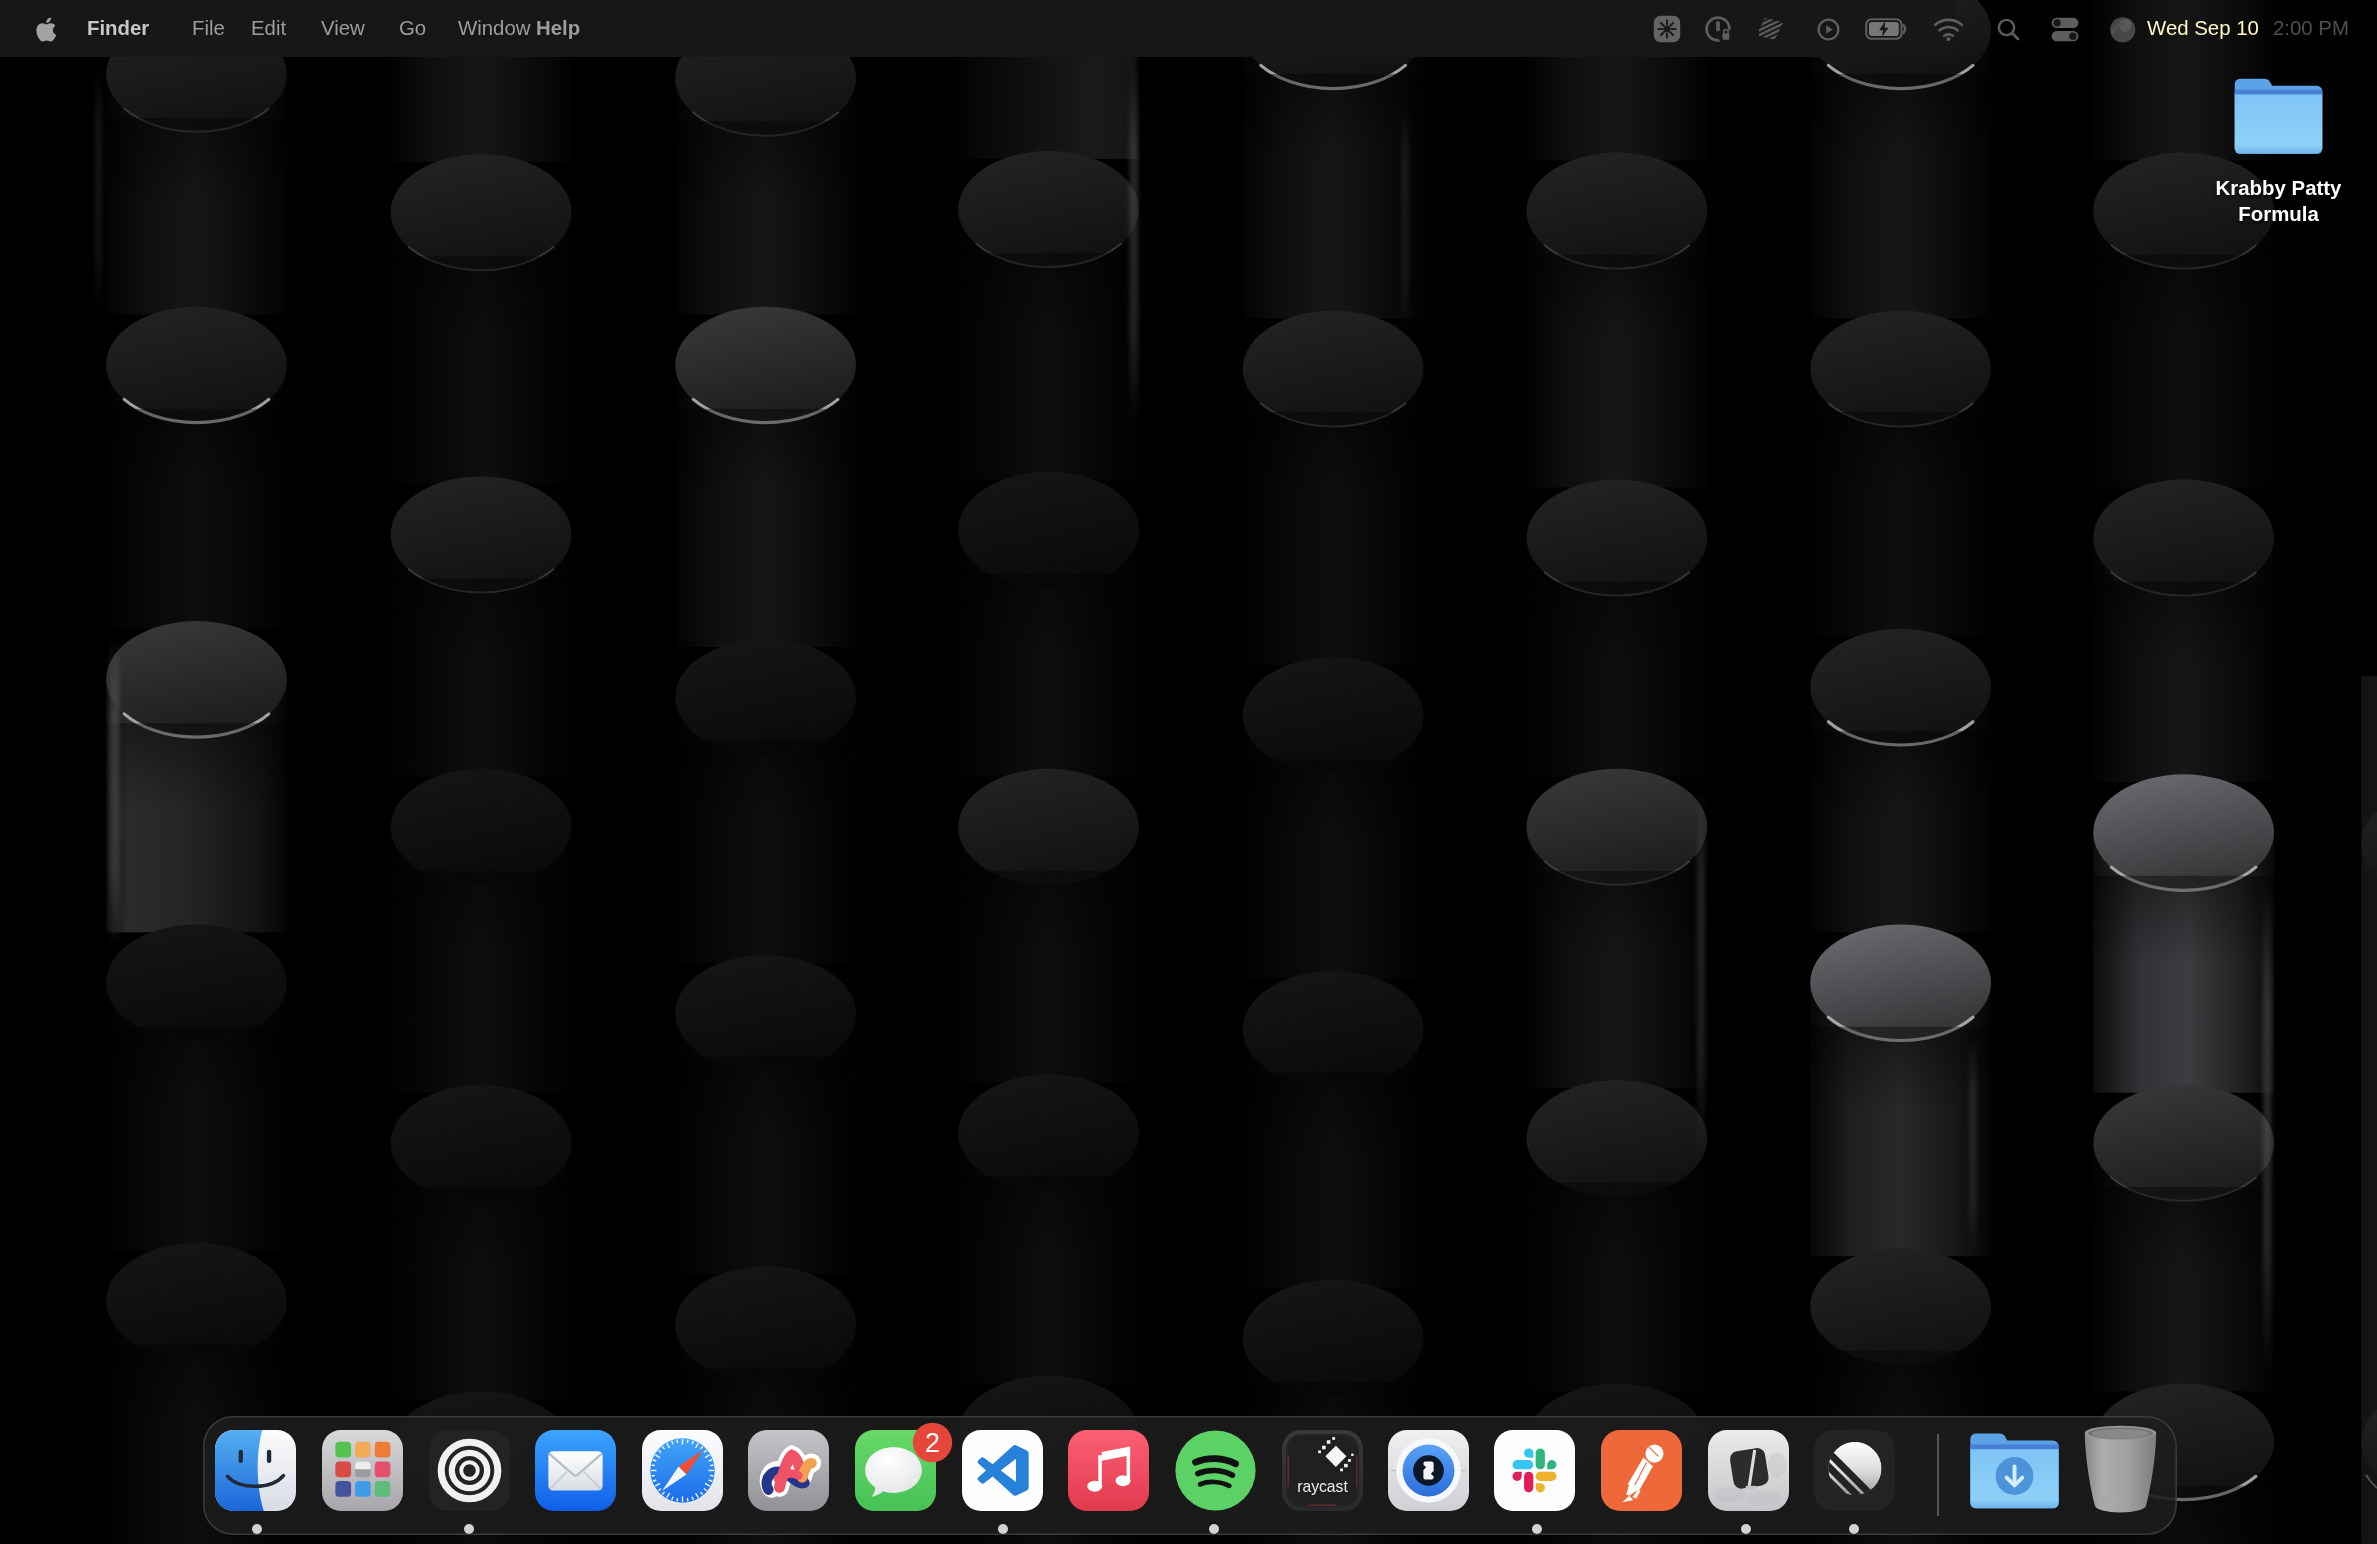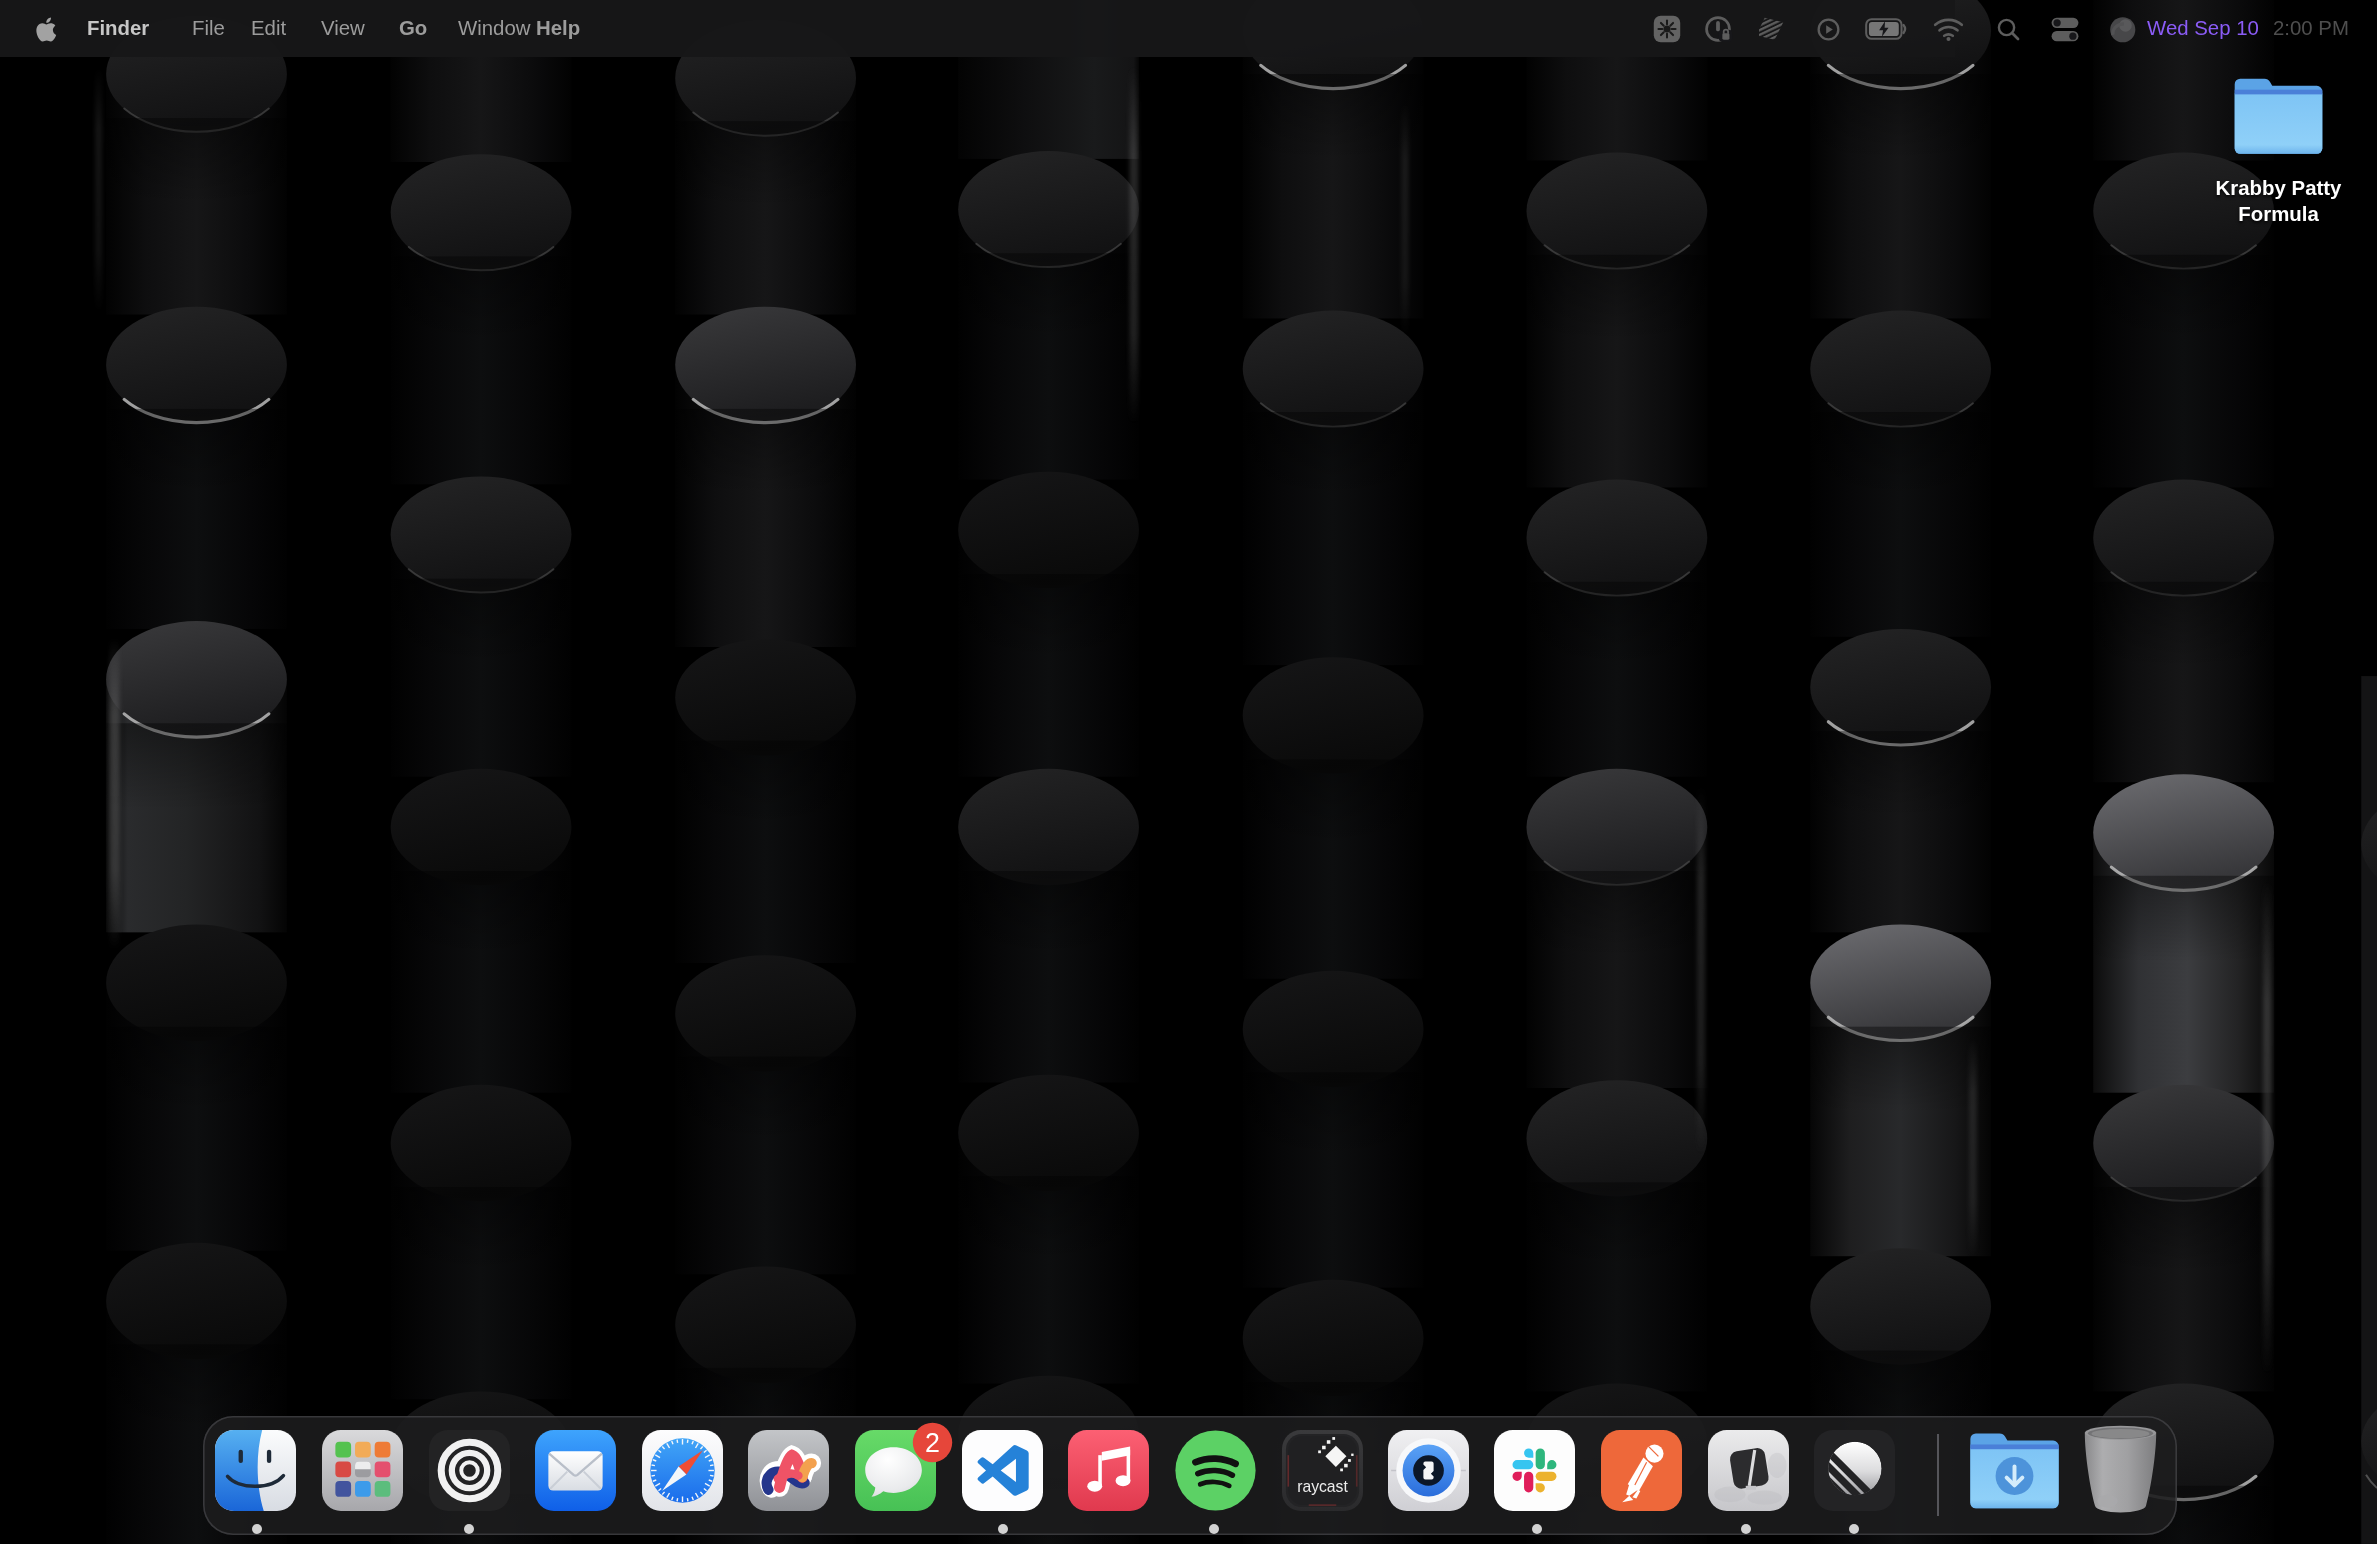--- a/index.html
+++ b/index.html
@@ -258,21 +258,21 @@
 </svg>
 
 <div class="abs" id="menubar">
 <svg class="abs" style="left:35px;top:16.5px" width="22" height="25" viewBox="0 0 17 20">
 <path fill="#a2a2a2" d="M13.9 10.6c0-2.4 2-3.6 2.1-3.7-1.1-1.7-2.9-1.9-3.5-1.9-1.5-.2-2.9.9-3.7.9-.8 0-1.9-.9-3.2-.86-1.6.03-3.1 1-4 2.4-1.7 3-.4 7.3 1.2 9.7.8 1.2 1.8 2.5 3.1 2.4 1.2-.05 1.7-.8 3.2-.8 1.5 0 1.9.8 3.2.78 1.3-.02 2.2-1.2 3-2.4.94-1.36 1.3-2.7 1.35-2.77-.03-.01-2.6-1-2.6-3.95zM11.5 3.3c.66-.8 1.1-1.9 1-3-.95.04-2.1.63-2.8 1.43-.6.7-1.15 1.84-1 2.92 1.06.08 2.14-.54 2.8-1.35z"></path>
       </svg>
 <div class="mi" style="left:87px;font-weight:bold;color:#c6c6c6;">Finder</div>
 <div class="mi" style="left:192px;">File</div>
 <div class="mi" style="left:251px;">Edit</div>
 <div class="mi" style="left:321px;text-align:right;">View</div>
-<div class="mi" style="left:399px;font-weight:bold;">Go</div>
+<div class="mi" style="left:399px;">Go</div>
 <div class="mi" style="left:458px;">Window</div>
 <div class="mi" style="left:536px;font-weight:bold;">Help</div>
 <svg class="abs" style="left:1653px;top:15px" width="28" height="28" viewBox="0 0 36 36">
 <rect x="1" y="1" width="34" height="34" rx="9" fill="#636363"></rect>
 <g stroke="#1a1a1a" stroke-width="2.6" stroke-linecap="round">
 <line x1="18" y1="7" x2="18" y2="12"></line>
           <line x1="18" y1="24" x2="18" y2="29"></line>
 <line x1="7" y1="18" x2="12" y2="18"></line>
           <line x1="24" y1="18" x2="29" y2="18"></line>
 <line x1="10.2" y1="10.2" x2="13.8" y2="13.8"></line>
@@ -324,21 +324,21 @@
 <rect x="2" y="2" width="34" height="13" rx="6.5" fill="#5d5d5d"></rect>
 <circle cx="9" cy="8.5" r="4.6" fill="#17171a"></circle>
 <rect x="2" y="19" width="34" height="13" rx="6.5" fill="#5d5d5d"></rect>
 <circle cx="29" cy="25.5" r="4.6" fill="#17171a"></circle>
       </svg>
 <svg class="abs" style="left:2109px;top:15.7px" width="27.5" height="27.5" viewBox="0 0 35 35">
 <circle cx="17.5" cy="17.5" r="16" fill="#474749"></circle>
 <circle cx="21" cy="12" r="8" fill="#59595b"></circle>
 <path d="M5,24 a15 12 0 0 1 14-14" fill="none" stroke="#525254" stroke-width="4"></path>
       </svg>
-<div class="mi" style="left:2147px;color:#8b5cf6;">Wed Sep 10</div>
+<div class="mi" style="left:2147px;color:#fef9c3;">Wed Sep 10</div>
 <div class="mi" style="left:2273px;color:#4e4e4e;">2:00 PM</div>
 </div>
 
 <svg class="abs" style="left:2230px;top:74px" width="97" height="83" viewBox="0 0 124 106">
 <defs>
         <linearGradient id="kfg" x1="0" y1="0" x2="0" y2="1">
           <stop offset="0" stop-color="#7ec4f5"></stop>
           <stop offset="0.85" stop-color="#8fd0f8"></stop>
           <stop offset="1" stop-color="#6db4ec"></stop>
         </linearGradient>

